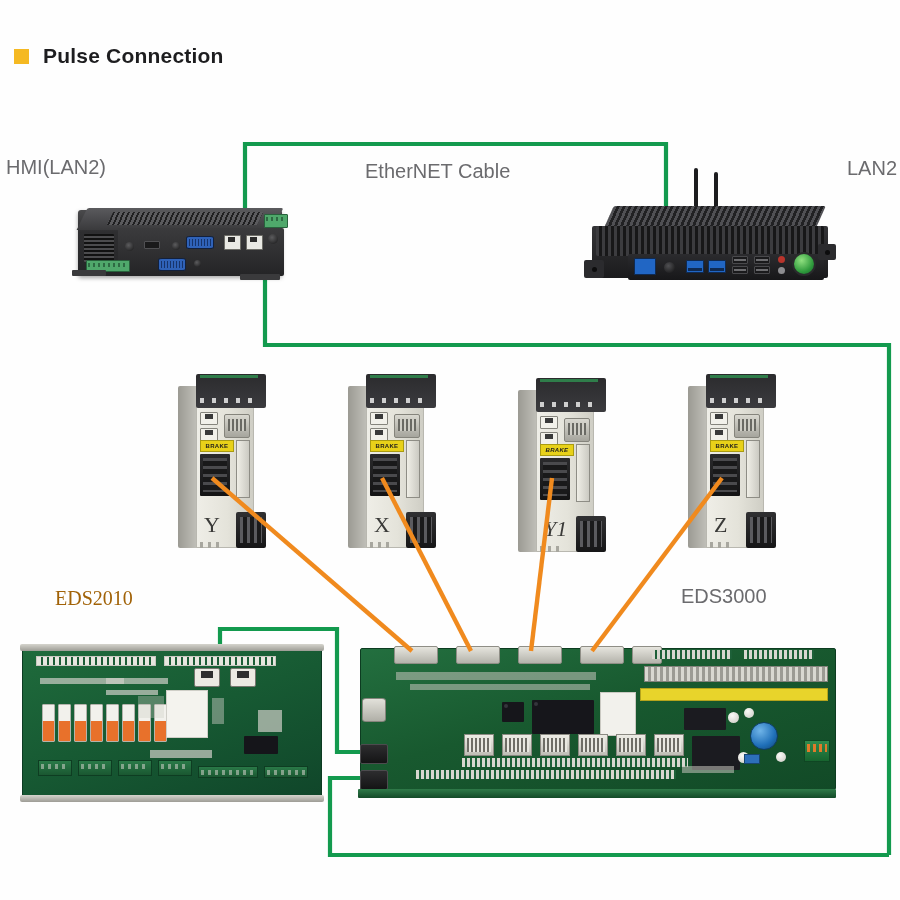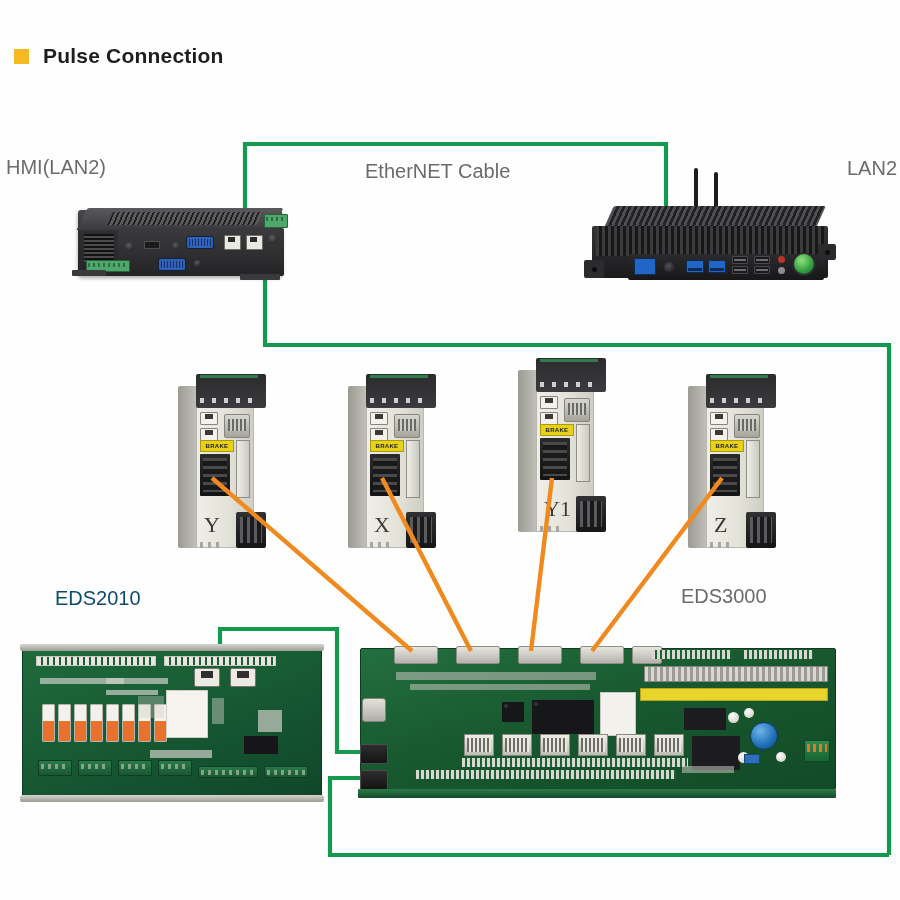--- a/index.html
+++ b/index.html
@@ -388,21 +388,21 @@
 <div id="stage">
 
   <div id="header">
     <span class="bullet" style="background: rgb(245, 185, 34);"></span>
     <span class="title" style="color: rgb(29, 29, 31);">Pulse Connection</span>
   </div>
 
   <div class="lbl mid" id="lab-ethcable" style="color: rgb(107, 107, 110);">EtherNET Cable</div>
   <div class="lbl mid" id="lab-hmi" style="color: rgb(107, 107, 110);">HMI(LAN2)</div>
   <div class="lbl mid" id="lab-lan2r" style="color: rgb(107, 107, 110);">LAN2</div>
-  <div class="lbl mid" id="lab-eds2010" style="color: #0c4a6e;">EDS2010</div>
+  <div class="lbl mid" id="lab-eds2010" style="color: #a16207; font-family: Liberation Serif, serif;">EDS2010</div>
   <div class="lbl mid" id="lab-eds3000" style="color: rgb(107, 107, 110);">EDS3000</div>
 
   <svg id="cables" class="" viewBox="0 0 900 900" style="z-index:5;">
 
     <path d="M 245,248 L 245,144 L 666,144 L 666,222" fill="none" stroke="#139a4e" stroke-width="4.2"></path>
 
     <path d="M 265,248 L 265,345 L 889,345 L 889,855" fill="none" stroke="#139a4e" stroke-width="4.2"></path>
 
     <path d="M 220,672 L 220,629 L 337,629 L 337,752 L 368,752" fill="none" stroke="#139a4e" stroke-width="4.2"></path>
 
@@ -494,21 +494,21 @@
     <div class="rj" style="left:22px; top:54px;"></div>
     <div class="bigconn"></div>
     <div class="brake">BRAKE</div>
     <div class="blackblk"></div>
     <div class="slotconn"></div>
     <div class="axis">X</div>
     <div class="botdots"></div>
     <div class="motorplug"></div>
   </div>
 
-  <div class="servo" style="left:518px; top:358px;">
+  <div class="servo" style="left:518px; top:378px;font-style:italic;">
     <div class="sidepanel"></div>
     <div class="case"></div>
     <div class="darktop"></div>
     <div class="greenstripe"></div>
     <div class="leds"></div>
     <div class="rj" style="left:22px; top:38px;"></div>
     <div class="rj" style="left:22px; top:54px;"></div>
     <div class="bigconn"></div>
     <div class="brake">BRAKE</div>
     <div class="blackblk"></div>

